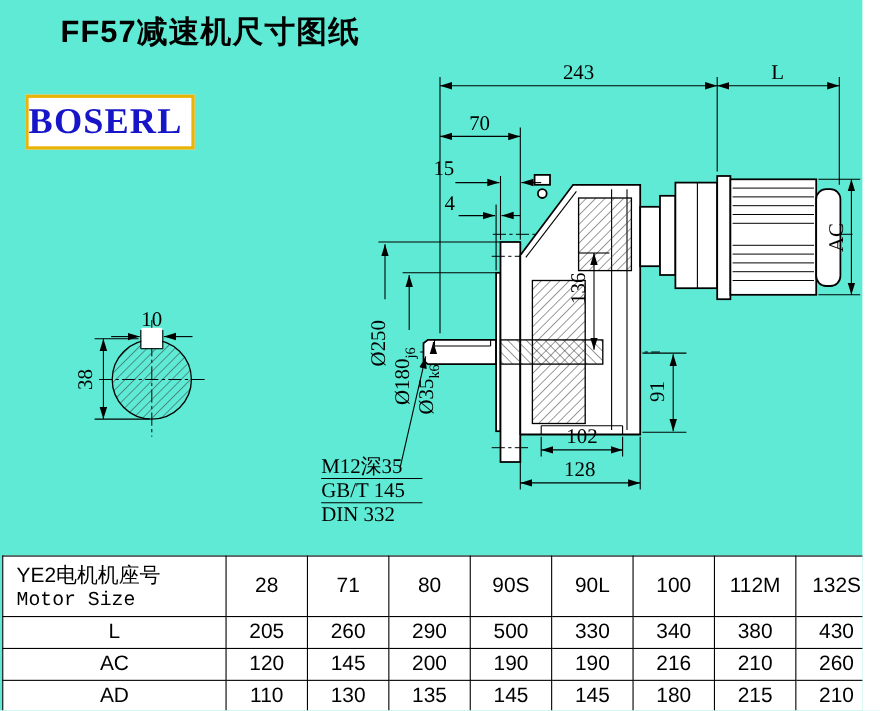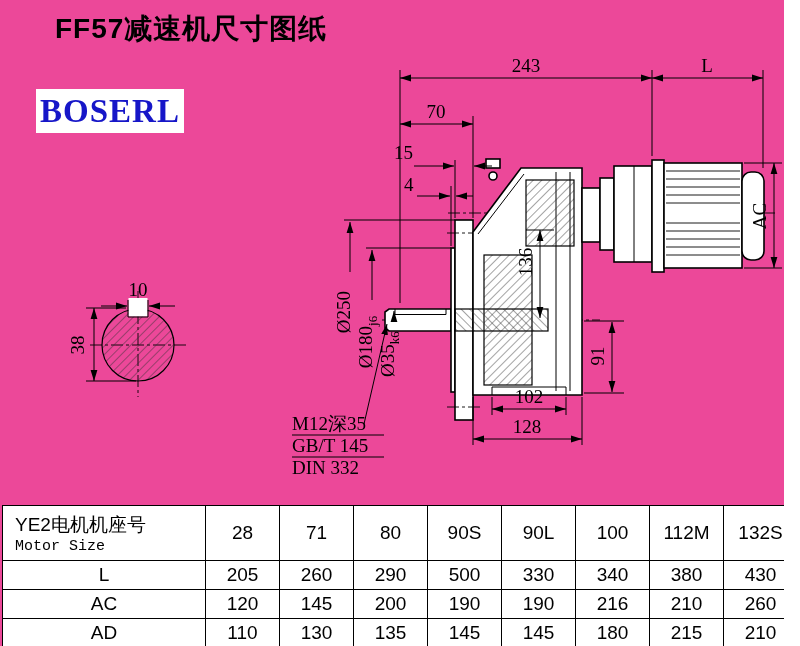--- a/index.html
+++ b/index.html
@@ -1,42 +1,42 @@
 <!DOCTYPE html>
 <html><head>
 <meta charset="utf-8">
 <style>
   html,body{margin:0;padding:0;background:#fff;}
-  .page{position:relative;width:784px;height:646px;background:#ec4899;overflow:hidden;
+  .page{position:relative;width:784px;height:646px;background:#5eead4;overflow:hidden;
         font-family:"Liberation Sans",sans-serif;color:#000;}
   .title{position:absolute;left:55px;top:10px;font-size:28px;font-weight:bold;
          letter-spacing:1px;font-family:"Liberation Sans",sans-serif;}
-  .logo{position:absolute;left:33px;top:86px;width:148px;height:44px;border:3px solid #ec4899;
-        display:flex;align-items:center;justify-content:center;background:#fff;}
+  .logo{position:absolute;left:23px;top:86px;width:148px;height:44px;border:3px solid #eab308;
+        display:flex;align-items:center;justify-content:flex-start;background:#fff;}
   .logo span{font-family:"Liberation Serif",serif;font-weight:bold;font-size:33px;
         color:#1616c8;letter-spacing:1px;line-height:1;}
   svg.drawing{position:absolute;left:0;top:0;}
   svg .dim{font-family:"Liberation Serif",serif;font-size:19px;fill:#000;}
   svg .tol{font-size:13px;}
   svg line,svg path,svg rect,svg circle{vector-effect:none;}
   .ol{fill:#fff;stroke:#000;stroke-width:1.6;}
   .th{stroke:#000;stroke-width:1;fill:none;}
   .dl{stroke:#000;stroke-width:1;fill:none;}
   .cl{stroke:#000;stroke-width:0.9;fill:none;stroke-dasharray:12 3 3 3;}
   .fin{stroke:#000;stroke-width:0.9;}
   .htc{fill:url(#hatch);stroke:#000;stroke-width:1.2;}
   .htc2{fill:url(#hatch2);stroke:#000;stroke-width:1.2;}
   table.sizes{position:absolute;left:2px;top:505px;width:796px;border-collapse:collapse;
         table-layout:fixed;background:#fff;}
   table.sizes td,table.sizes th{border:1.6px solid #000;text-align:center;font-size:19px;
         font-weight:normal;padding:0;height:28px;overflow:hidden;margin-left:44px;}
   table.sizes tr.hdr th,table.sizes tr.hdr td{height:54px;}
   th.lab{width:202px;}
   .hdr-cn{font-size:19px;text-align:left;padding-left:12px;}
-  .hdr-en{font-size:15px;text-align:left;padding-left:12px;font-family:"Liberation Mono",monospace;}
+  .hdr-en{font-size:18px;text-align:left;padding-left:12px;font-family:"Liberation Mono",monospace;}
 </style>
 </head>
 <body>
 
 <div class="page">
 
   <div class="title">FF57减速机尺寸图纸</div>
 
   <div class="logo">
     <span>BOSERL</span>

